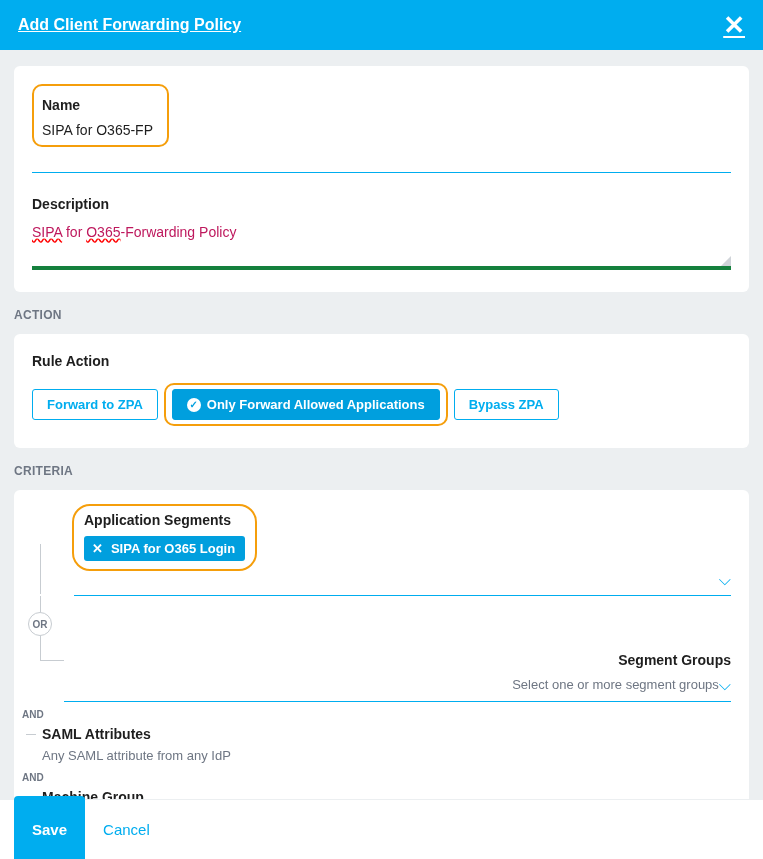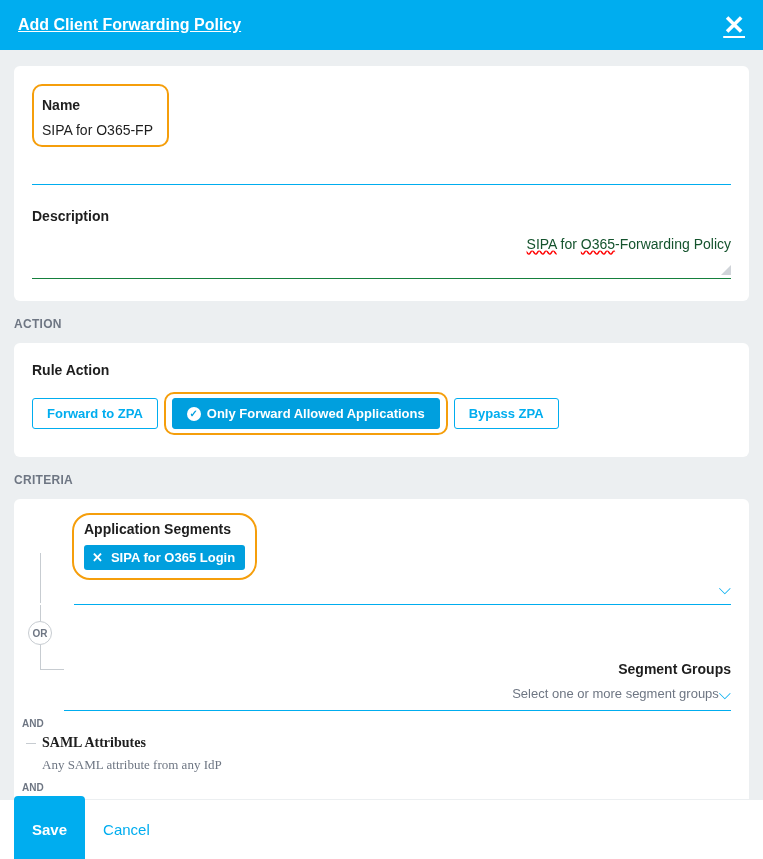--- a/index.html
+++ b/index.html
@@ -79,29 +79,28 @@
     color: #1e1e1e;
     background: transparent;
     outline: none;
   }
   .textarea-wrap {
     position: relative;
   }
   .text-area {
     width: 100%;
     border: none;
-    border-bottom: 1px solid #15803d;
+    border-bottom: 4px solid #15803d;
     padding: 4px 0 26px 0;
     font-size: 14px;
-    color: #14532d;
+    color: #be185d;
     background: transparent;
     outline: none;
     resize: none;
     font-family: inherit;
-    text-align: right;
   }
   .resize-handle {
     position: absolute;
     right: 0;
     bottom: 4px;
     width: 0;
     height: 0;
     border-bottom: 10px solid #b0b7bf;
     border-left: 10px solid transparent;
     opacity: 0.6;
@@ -283,21 +282,21 @@
 <body>
 
 <div class="modal-header">
   <h1>Add Client Forwarding Policy</h1>
   <span class="close-icon">✕</span>
 </div>
 
 <div class="modal-body">
 
   <div class="card" style="margin-top:16px;">
-    <div style="margin-bottom:16px;">
+    <div style="margin-bottom:4px;">
       <span class="highlight-box" style="padding:10px 14px 6px 8px;">
         <span class="field-label">Name</span><br>
         <span style="font-size:14px;color:#1e1e1e;">SIPA for O365-FP</span>
       </span>
     </div>
     <input class="text-input" type="text" style="margin-top: -22px; padding-top: 22px;" value="">
     <div style="height:22px;"></div>
     <span class="field-label">Description</span>
     <div class="textarea-wrap">
       <div class="text-area" contenteditable="false" style="min-height: 40px;">
@@ -356,21 +355,21 @@
       <div class="select-row" style="margin-left:-10px;">
         <span class="select-placeholder">Select one or more segment groups</span>
         <span class="chevron-down">⌵</span>
       </div>
     </div>
 
     <div style="position:relative;height:20px;margin-top:4px;">
       <span class="op-badge" style="top:2px;left:-4px;">AND</span>
     </div>
 
-    <div class="criteria-section" style="padding-left:18px;position:relative;font-family:Liberation Serif, serif;">
+    <div class="criteria-section" style="padding-left:18px;position:relative;">
       <div class="hline" style="top:8px;left:2px;width:10px;"></div>
       <div class="criteria-label">SAML Attributes</div>
       <div class="criteria-subtext">Any SAML attribute from any IdP</div>
     </div>
 
     <div style="position:relative;height:20px;">
       <span class="op-badge" style="top:2px;left:-4px;">AND</span>
     </div>
 
     <div class="criteria-section" style="padding-left:18px;position:relative;">

